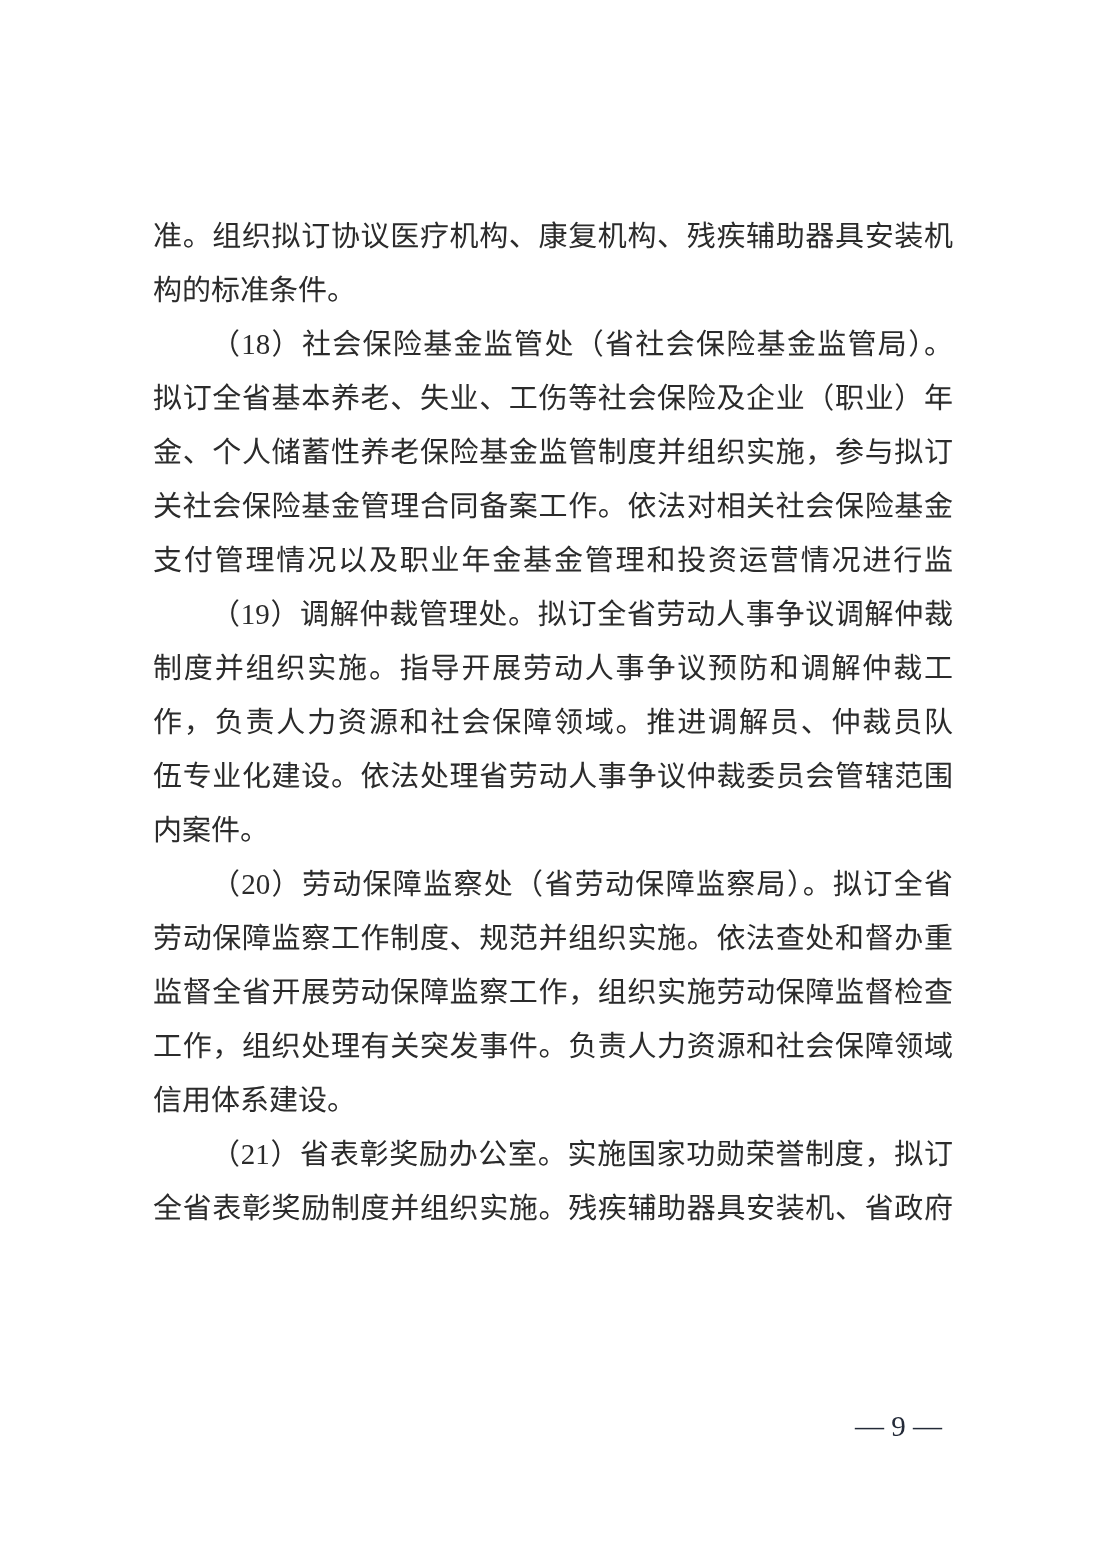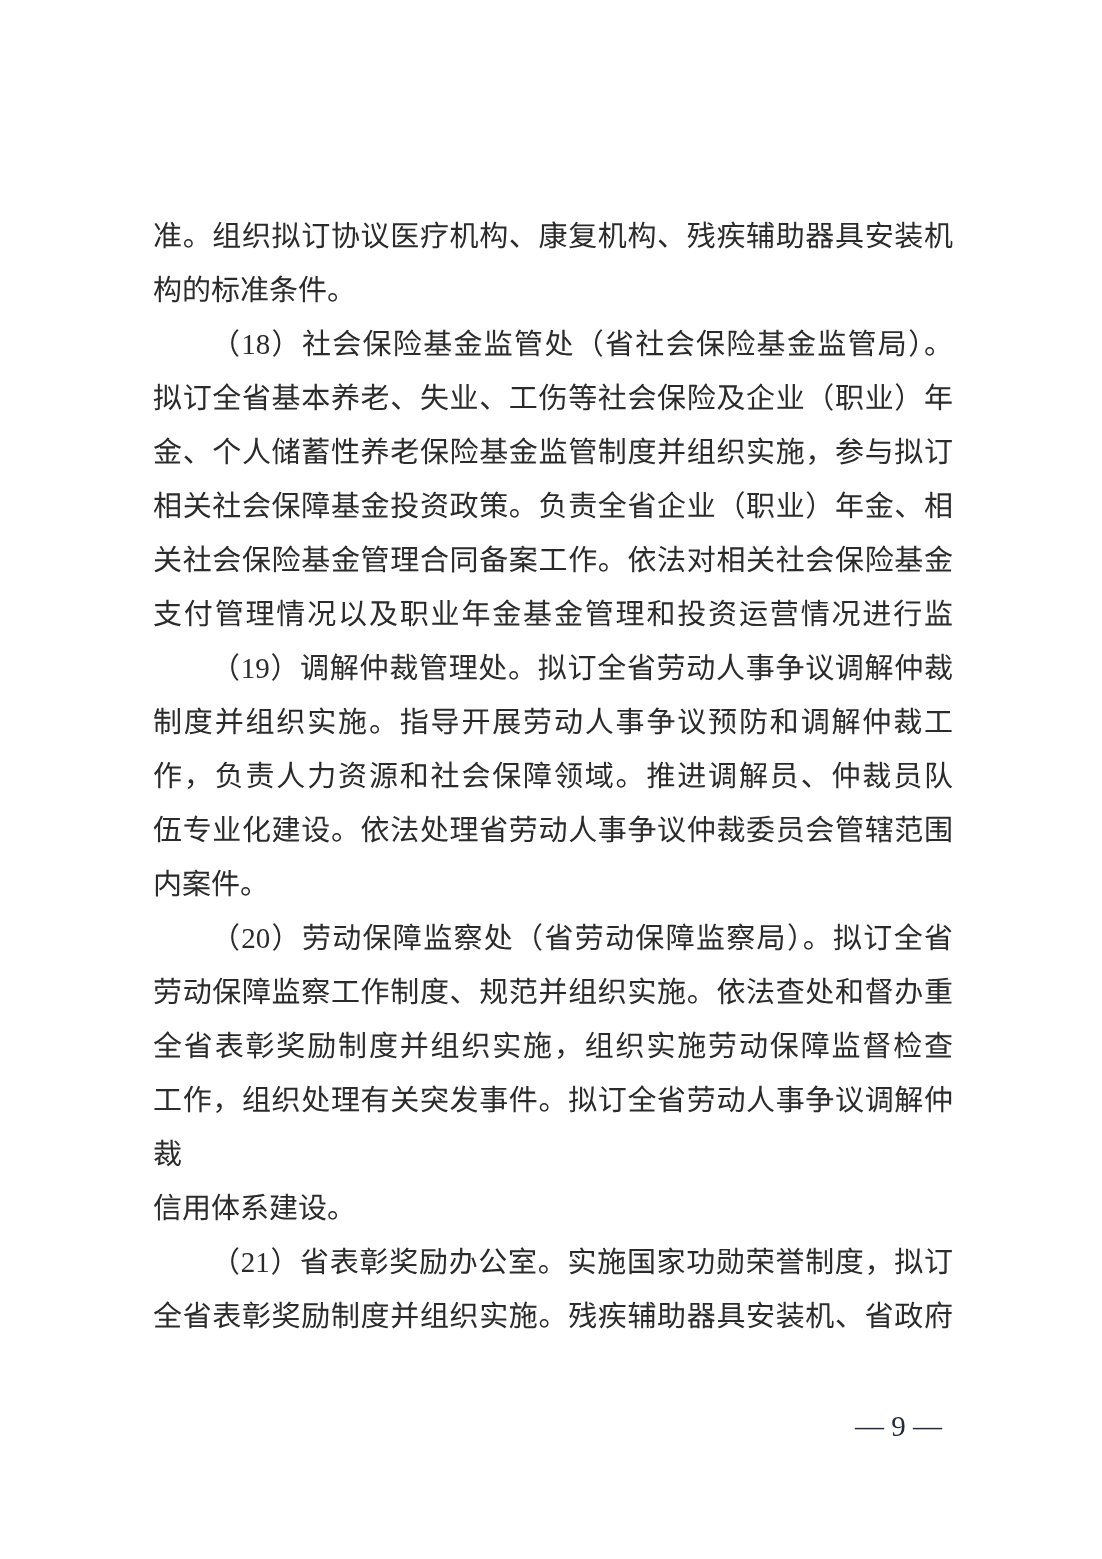--- a/index.html
+++ b/index.html
@@ -66,38 +66,37 @@
 
     <section class="paragraph">
       <div class="line full">准。组织拟订协议医疗机构、康复机构、残疾辅助器具安装机</div>
       <div class="line last">构的标准条件。</div>
     </section>
 
     <section class="paragraph">
       <div class="line full indent">（18）社会保险基金监管处（省社会保险基金监管局）。</div>
       <div class="line full">拟订全省基本养老、失业、工伤等社会保险及企业（职业）年</div>
       <div class="line full">金、个人储蓄性养老保险基金监管制度并组织实施，参与拟订</div>
-      <div class="line full">相关社会保障基金投资政策。负责全省企业（职业）年金、相</div>
       <div class="line full">关社会保险基金管理合同备案工作。依法对相关社会保险基金</div>
       <div class="line full">支付管理情况以及职业年金基金管理和投资运营情况进行监</div>
     </section>
 
     <section class="paragraph">
       <div class="line full indent">（19）调解仲裁管理处。拟订全省劳动人事争议调解仲裁</div>
       <div class="line full">制度并组织实施。指导开展劳动人事争议预防和调解仲裁工</div>
       <div class="line full">作，负责人力资源和社会保障领域。推进调解员、仲裁员队</div>
       <div class="line full">伍专业化建设。依法处理省劳动人事争议仲裁委员会管辖范围</div>
       <div class="line last">内案件。</div>
     </section>
 
     <section class="paragraph">
       <div class="line full indent">（20）劳动保障监察处（省劳动保障监察局）。拟订全省</div>
       <div class="line full">劳动保障监察工作制度、规范并组织实施。依法查处和督办重</div>
-      <div class="line full">全省表彰奖励制度并组织实施，组织实施劳动保障监督检查</div>
-      <div class="line full">工作，组织处理有关突发事件。拟订全省劳动人事争议调解仲裁</div>
+      <div class="line full">监督全省开展劳动保障监察工作，组织实施劳动保障监督检查</div>
+      <div class="line full">工作，组织处理有关突发事件。负责人力资源和社会保障领域</div>
       <div class="line last">信用体系建设。</div>
     </section>
 
     <section class="paragraph">
       <div class="line full indent">（21）省表彰奖励办公室。实施国家功勋荣誉制度，拟订</div>
       <div class="line full">全省表彰奖励制度并组织实施。残疾辅助器具安装机、省政府</div>
     </section>
 
   </main>
 

